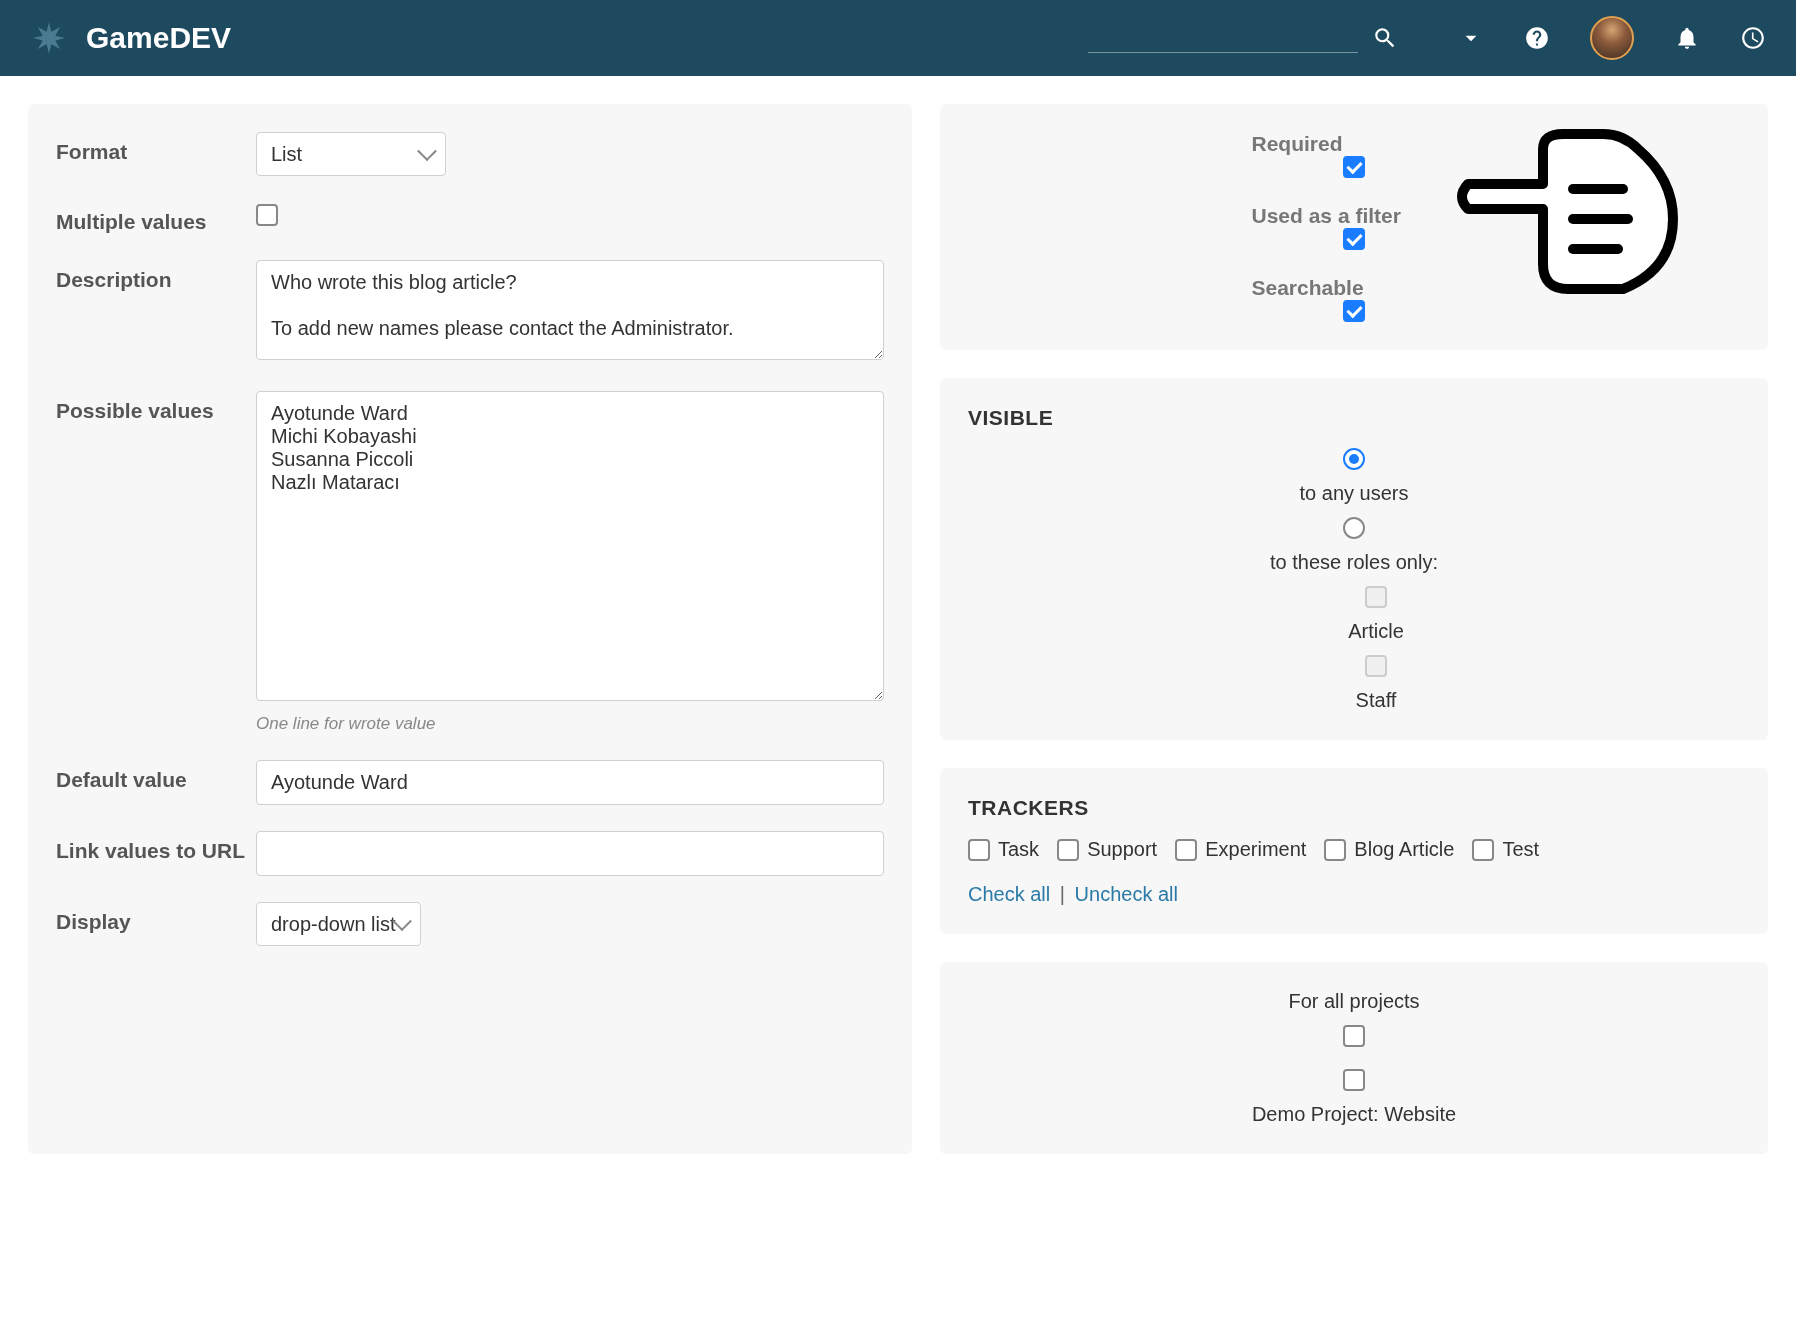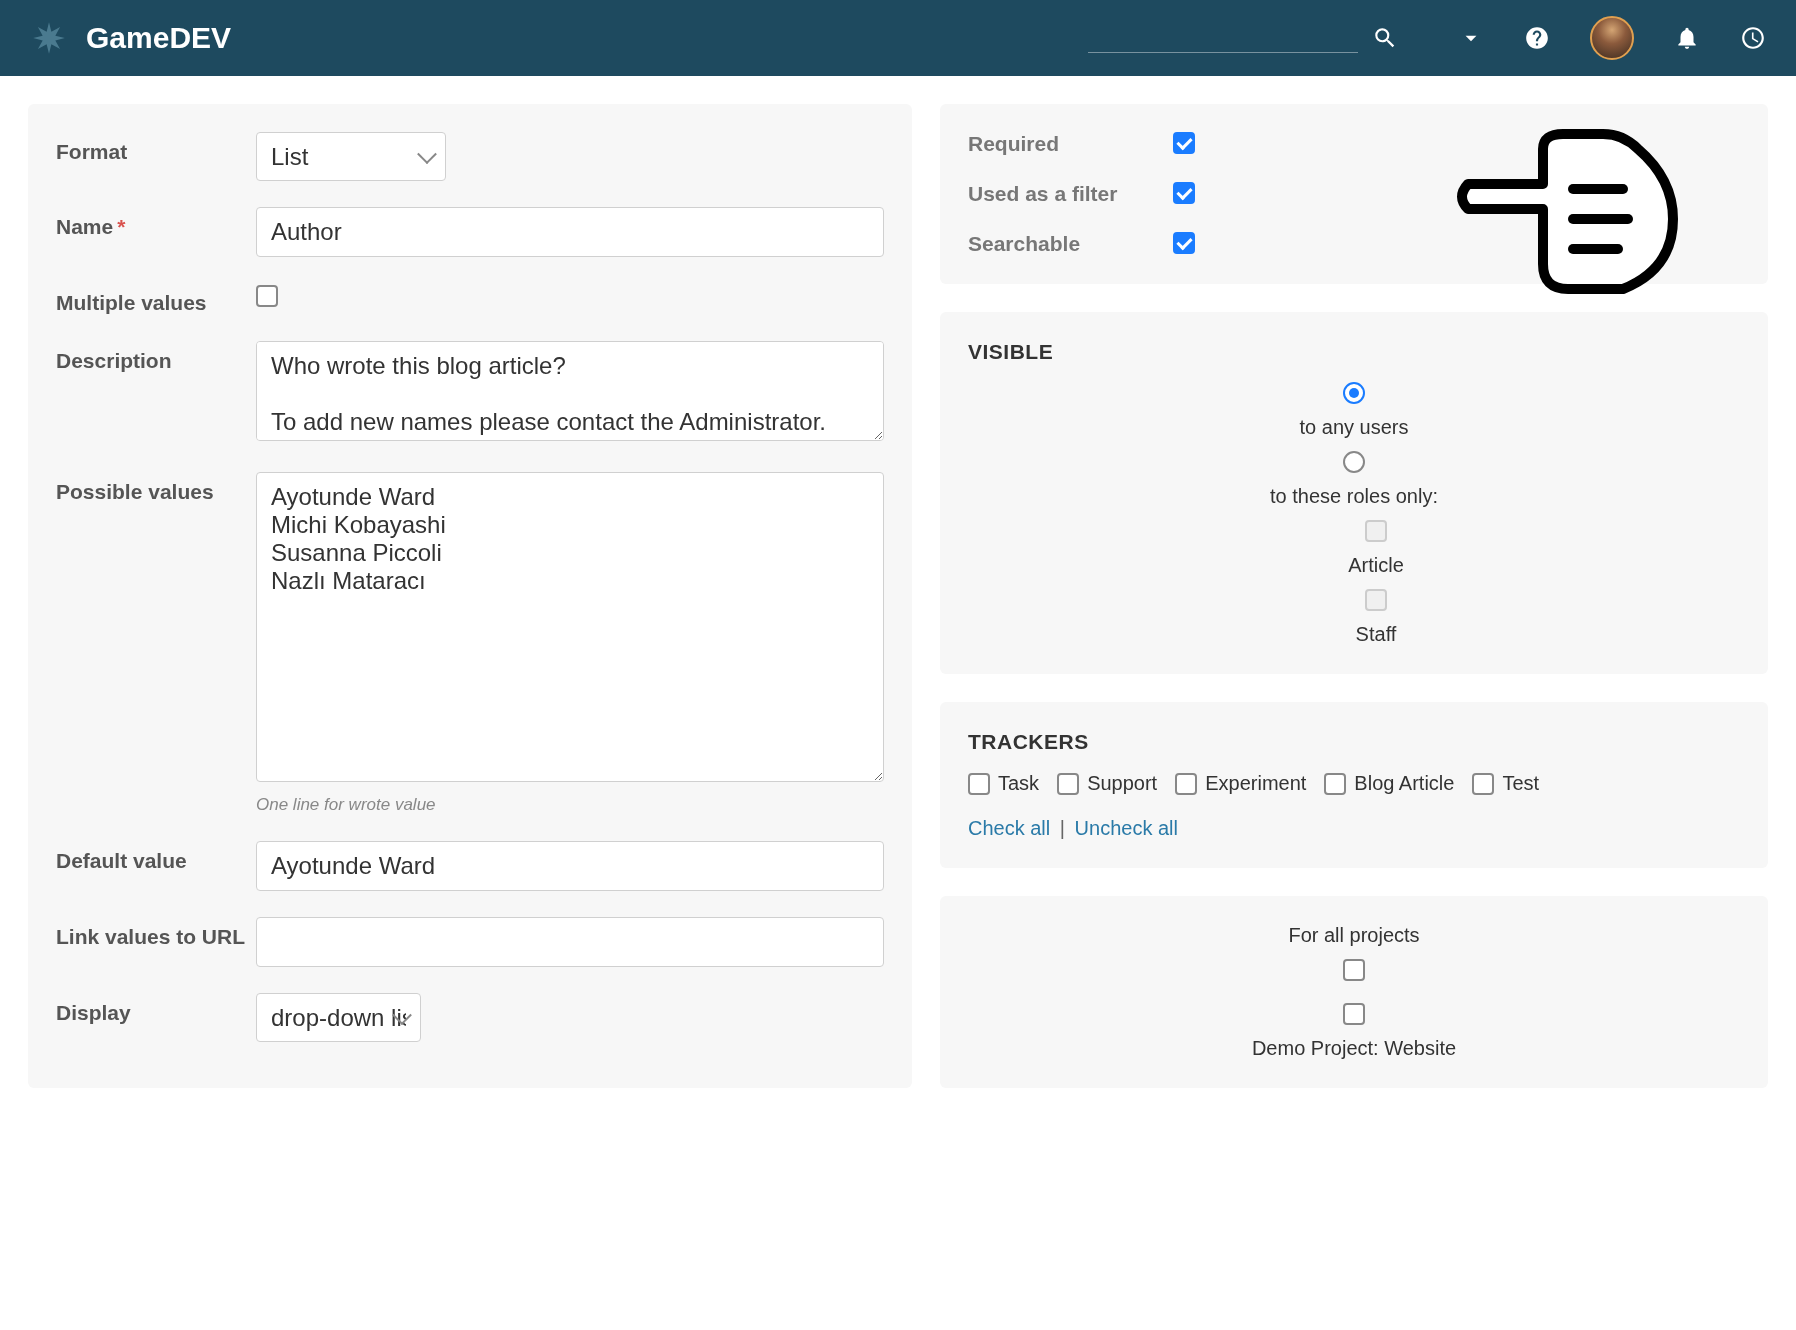--- a/index.html
+++ b/index.html
@@ -88,21 +88,21 @@
     color: #555;
     font-weight: 600;
     font-size: 21px;
     padding-top: 8px;
     flex-shrink: 0;
   }
   .form-label .req { color: #d9534f; margin-left: 4px; }
   .form-field { flex: 1; }
   select, input[type=text], textarea {
     font-family: inherit;
-    font-size: 24px;
+    font-size: 20px;
     background: #fff;
     border: 1px solid #d0d0d0;
     border-radius: 4px;
     padding: 10px 14px;
     width: 100%;
     color: #333;
   }
   select { width: 190px; appearance: none; background-image: none; }
   .select-wrap { position: relative; display: inline-block; }
   .select-wrap::after {
@@ -169,21 +169,23 @@
   .radio.checked::after {
     content: "";
     position: absolute;
     left: 4px; top: 4px;
     width: 10px; height: 10px;
     background: #1a7cff;
     border-radius: 50%;
   }
   .toggle-row {
     display: flex;
+    align-items: center;
     margin-bottom: 26px;
+    flex-direction: column;
   }
   .toggle-label {
     width: 205px;
     color: #777;
     font-weight: 700;
     font-size: 21px;
   }
   .section-title {
     font-weight: 700;
     font-size: 21px;
@@ -276,28 +278,20 @@
       <div class="form-label">Format</div>
       <div class="form-field">
         <div class="select-wrap">
           <select>
             <option>List</option>
           </select>
         </div>
       </div>
     </div>
 
-    <div class="form-row">
-      <div class="form-label">
-        <span>Name</span><span class="req">*</span>
-      </div>
-      <div class="form-field">
-        <input type="text" class="name-input" value="Author" style="">
-      </div>
-    </div>
 
     <div class="form-row">
       <div class="form-label">Multiple values</div>
       <div class="form-field">
         <span class="cb"></span>
       </div>
     </div>
 
     <div class="form-row">
       <div class="form-label">Description</div>

